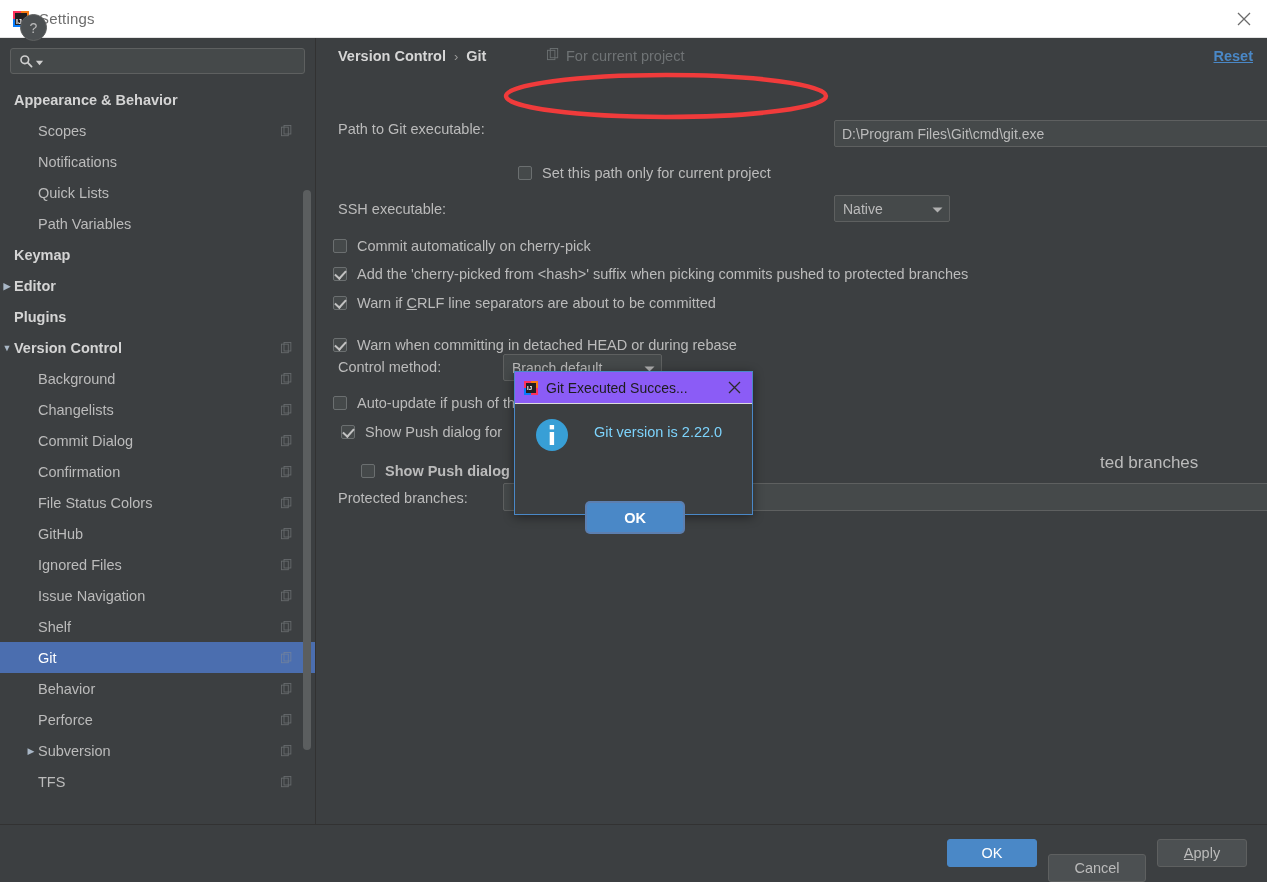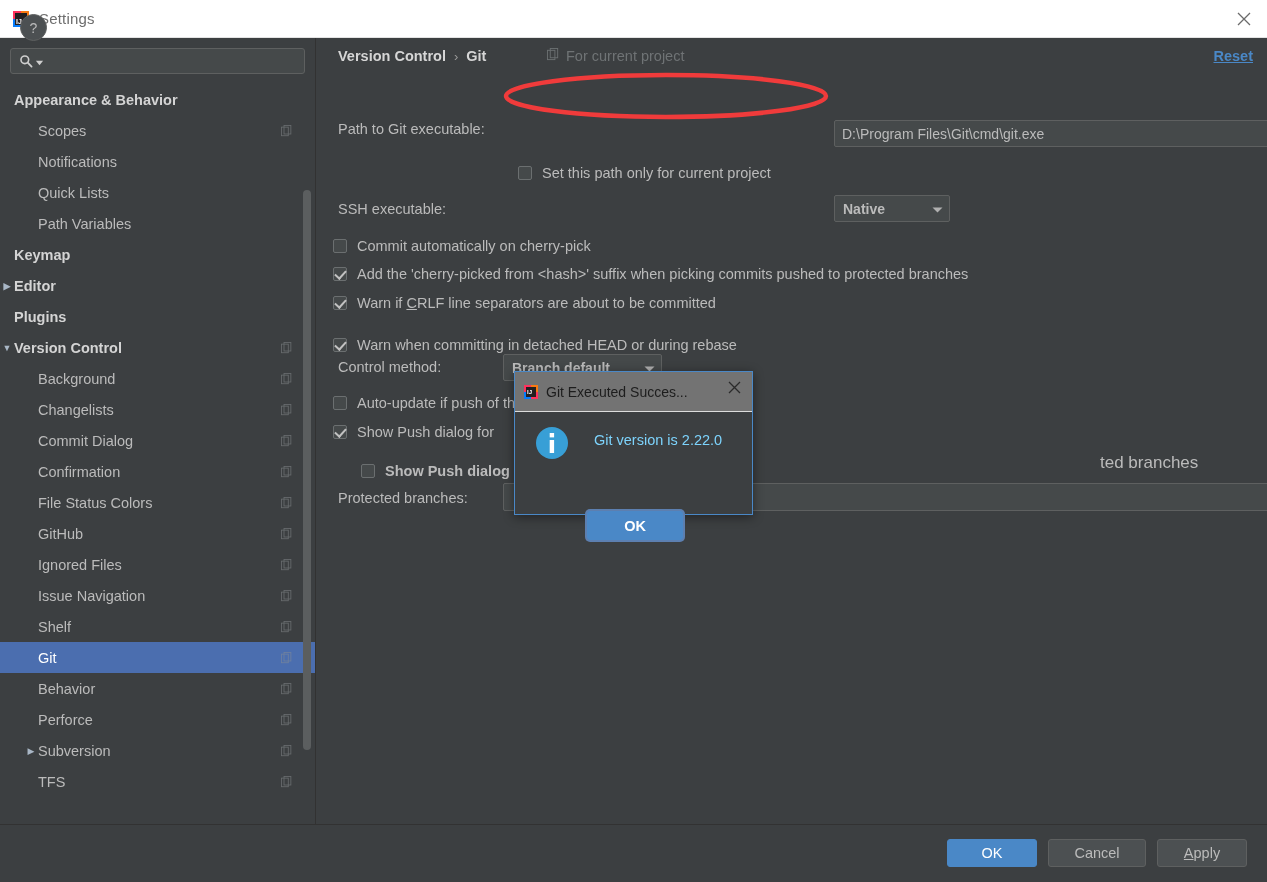--- a/index.html
+++ b/index.html
@@ -106,21 +106,21 @@
   .lbl { font-size: 14.5px; color: #bbbbbb; white-space: nowrap; }
 
   .textfield {
     background: #45494a; border: 1px solid #5e6060; border-radius: 2px;
     height: 27px; display: flex; align-items: center; padding: 0 7px;
     font-size: 14px; color: #bbbbbb;
   }
   .combo {
     background: #45494a; border: 1px solid #5e6060; border-radius: 2px;
     height: 27px; display: flex; align-items: center;
-    padding: 0 6px 0 8px; font-size: 14px; color: #bbbbbb; justify-content: space-between; font-weight: bold;
+    padding: 0 6px 0 8px; font-size: 14px; color: #bbbbbb; justify-content: space-between;
   }
   .combo .arw { margin-left: 10px; }
 
   .cbrow { position: absolute; display: flex; align-items: center; font-size: 14.5px; }
   .cbox {
     width: 14px; height: 14px; border: 1px solid #6b6f70; background: #45494a;
     border-radius: 2px; margin-right: 10px; flex: 0 0 auto; position: relative;
   }
   .cbox.checked::after {
     content: ""; position: absolute; left: 3px; top: 0px;
@@ -133,21 +133,21 @@
   
   .annot { position: absolute; left: 0; top: 0; pointer-events: none; }
 
   
   .dialog {
     position: absolute; left: 514px; top: 371px; width: 239px; height: 144px;
     background: #3c3f41; border: 1px solid #4a88c7;
     box-shadow: 0 2px 10px rgba(0,0,0,.45);
   }
   .dlg-title {
-    height: 40px; background: #737373; display: flex; align-items: center;
+    height: 32px; background: #8b5cf6; display: flex; align-items: center;
     border-bottom: 1px solid #dcdcdc; position: relative;
   }
   .dlg-title .dicon { width: 14px; height: 14px; margin-left: 9px; position: relative; }
   .dlg-title .dicon .q1,.dlg-title .dicon .q2,.dlg-title .dicon .q3,.dlg-title .dicon .q4 { position:absolute; width:7px; height:7px; }
   .dlg-title .dicon .q1 { left:0; top:0; background:#fe315d; }
   .dlg-title .dicon .q2 { left:7px; top:0; background:#f97a12; }
   .dlg-title .dicon .q3 { left:0; top:7px; background:#087cfa; }
   .dlg-title .dicon .q4 { left:7px; top:7px; background:#fe315d; }
   .dlg-title .dicon .inner {
     position:absolute; left:2px; top:2px; width:10px; height:10px;
@@ -486,21 +486,21 @@
         <svg width="11" height="8" viewBox="0 0 11 8">
             <path d="M0.5 1.5 L5.5 6.5 L10.5 1.5 Z" fill="#b0b0b0"></path>
           </svg>
       </span>
     </div>
 
     <div class="cbrow" style="left:16px; top:357px;">
       <span class="cbox"></span>
       <span class="cbtext">Auto-update if push of the current branch was rejected</span>
     </div>
-    <div class="cbrow" style="left:16px; top:386px;">
+    <div class="cbrow" style="left:24px; top:386px;">
       <span class="cbox checked"></span>
       <span class="cbtext">Show Push dialog for</span>
     </div>
     <div class="cbrow" style="left:44px; top:425px;font-weight:bold;">
       <span class="cbox"></span>
       <span class="cbtext">Show Push dialog</span>
     </div>
     <div style="position:absolute; left:783px; top:415px; font-size:17px; color:#bbbbbb;">ted branches</div>
 
     <div class="row" style="left:21px; top:452px;">
@@ -541,18 +541,18 @@
         </svg>
       </span>
       <div class="dlg-msg">Git version is 2.22.0</div>
       <div class="dlg-ok">OK</div>
     </div>
   </div>
 
   <div class="bottom"></div>
   <div class="help-btn">?</div>
   <div class="bbtn primary" style="left:947px; width:90px;">OK</div>
-  <div class="bbtn" style="left:1048px; width:98px;">Cancel</div>
+  <div class="bbtn" style="left:1048px; width:98px;margin-top:15px;">Cancel</div>
   <div class="bbtn" style="left:1157px; width:90px;">
       <span><u>A</u>pply</span>
     </div>
 
 </div>
 
 </body></html>

